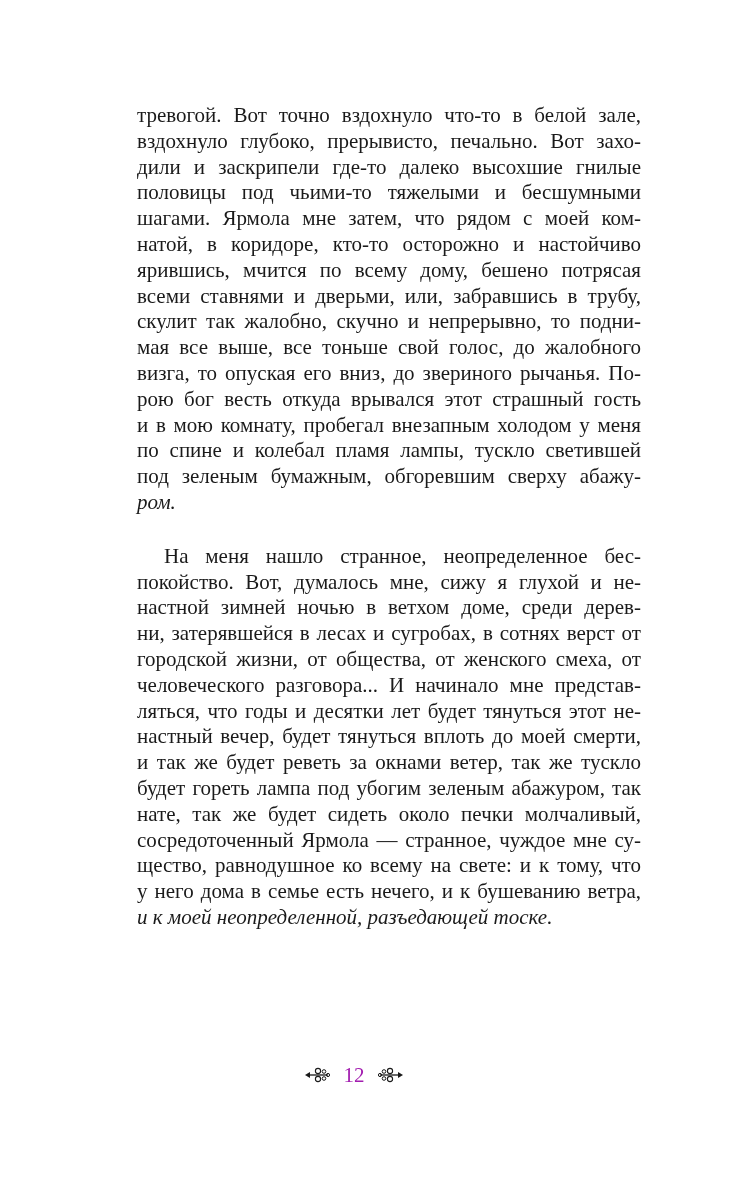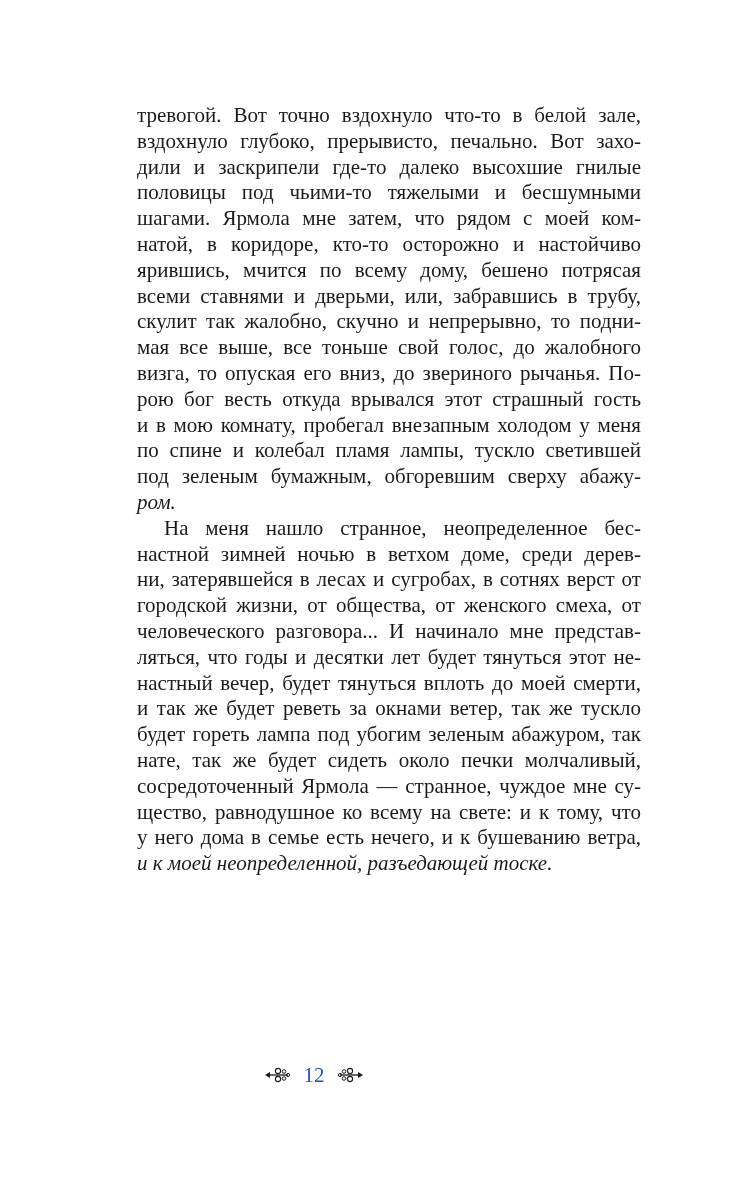--- a/index.html
+++ b/index.html
@@ -29,30 +29,32 @@
       white-space: nowrap;
       text-align: justify;
       text-align-last: justify;
     }
     .line.last {
       text-align-last: left;
       font-style: italic;
     }
     .line.indent {
       padding-left: 27px;
+      margin-top: 28px;
     }
     .folio {
       position: absolute;
       top: 1060px;
       left: 0;
       width: 628px;
       text-align: center;
       font-size: 21px;
       line-height: 26px;
-      color: #1d4ed8;
+      color: #a21caf;
+      padding-left: 40px;
     }
     .orn {
       display: inline-block;
       vertical-align: middle;
       width: 26px;
       height: 16px;
       margin: 0 8px;
     }
     .folio-num {
       vertical-align: middle;
@@ -75,20 +77,21 @@
     <span class="line">мая все выше, все тоньше свой голос, до жалобного</span>
     <span class="line">визга, то опуская его вниз, до звериного рычанья. По-</span>
     <span class="line">рою бог весть откуда врывался этот страшный гость</span>
     <span class="line">и в мою комнату, пробегал внезапным холодом у меня</span>
     <span class="line">по спине и колебал пламя лампы, тускло светившей</span>
     <span class="line">под зеленым бумажным, обгоревшим сверху абажу-</span>
     <span class="line last">ром.</span>
   </div>
   <div>
     <span class="line indent">На меня нашло странное, неопределенное бес-</span>
+    <span class="line">покойство. Вот, думалось мне, сижу я глухой и не-</span>
     <span class="line">настной зимней ночью в ветхом доме, среди дерев-</span>
     <span class="line">ни, затерявшейся в лесах и сугробах, в сотнях верст от</span>
     <span class="line">городской жизни, от общества, от женского смеха, от</span>
     <span class="line">человеческого разговора... И начинало мне представ-</span>
     <span class="line">ляться, что годы и десятки лет будет тянуться этот не-</span>
     <span class="line">настный вечер, будет тянуться вплоть до моей смерти,</span>
     <span class="line">и так же будет реветь за окнами ветер, так же тускло</span>
     <span class="line">будет гореть лампа под убогим зеленым абажуром, так</span>
     <span class="line">нате, так же будет сидеть около печки молчаливый,</span>
     <span class="line">сосредоточенный Ярмола — странное, чуждое мне су-</span>

